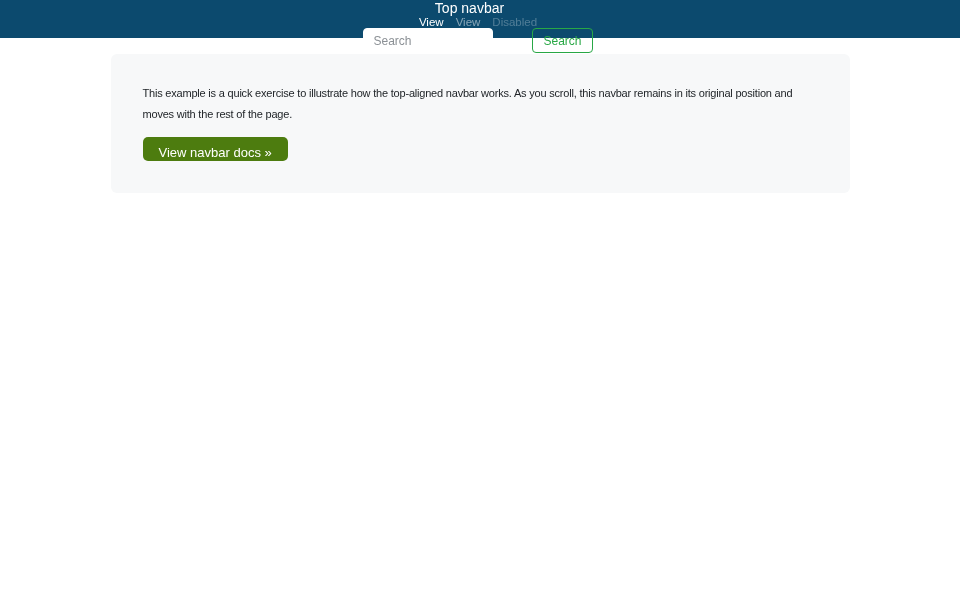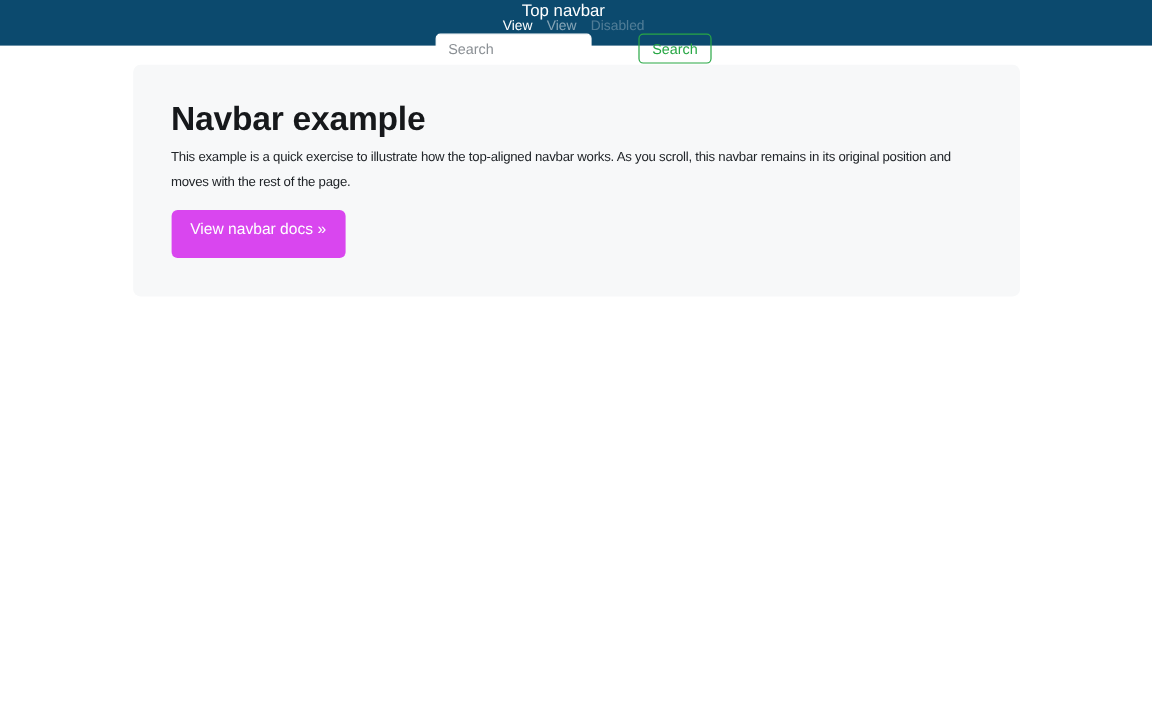--- a/index.html
+++ b/index.html
@@ -103,24 +103,24 @@
   .hero .lead {
     margin: 0 0 12px;
     font-size: 11px;
     letter-spacing: -0.2px;
     line-height: 21px;
     color: #212529;
     max-width: 680px;
   }
   .cta {
     display: inline-block;
-    height: 40px;
+    height: 24px;
     line-height: 32px;
     padding: 0 16px;
-    background: #d946ef;
+    background: #4d7c0f;
     border-radius: 5px;
     color: #ffffff;
     font-size: 13px;
     text-decoration: none;
     cursor: pointer;
   }
 </style>
 </head>
 <body>
 
@@ -133,17 +133,16 @@
   </div>
   <div class="spacer"></div>
   <div class="search-form">
     <input class="search-input" type="text" placeholder="Search" style="">
     <button class="search-btn">Search</button>
   </div>
 </nav>
 
 <main class="container">
   <div class="hero">
-    <h1>Navbar example</h1>
     <p class="lead">This example is a quick exercise to illustrate how the top-aligned navbar works. As you scroll, this navbar remains in its original position and moves with the rest of the page.</p>
     <a class="cta">View navbar docs »</a>
   </div>
 </main>
 
 </body></html>

